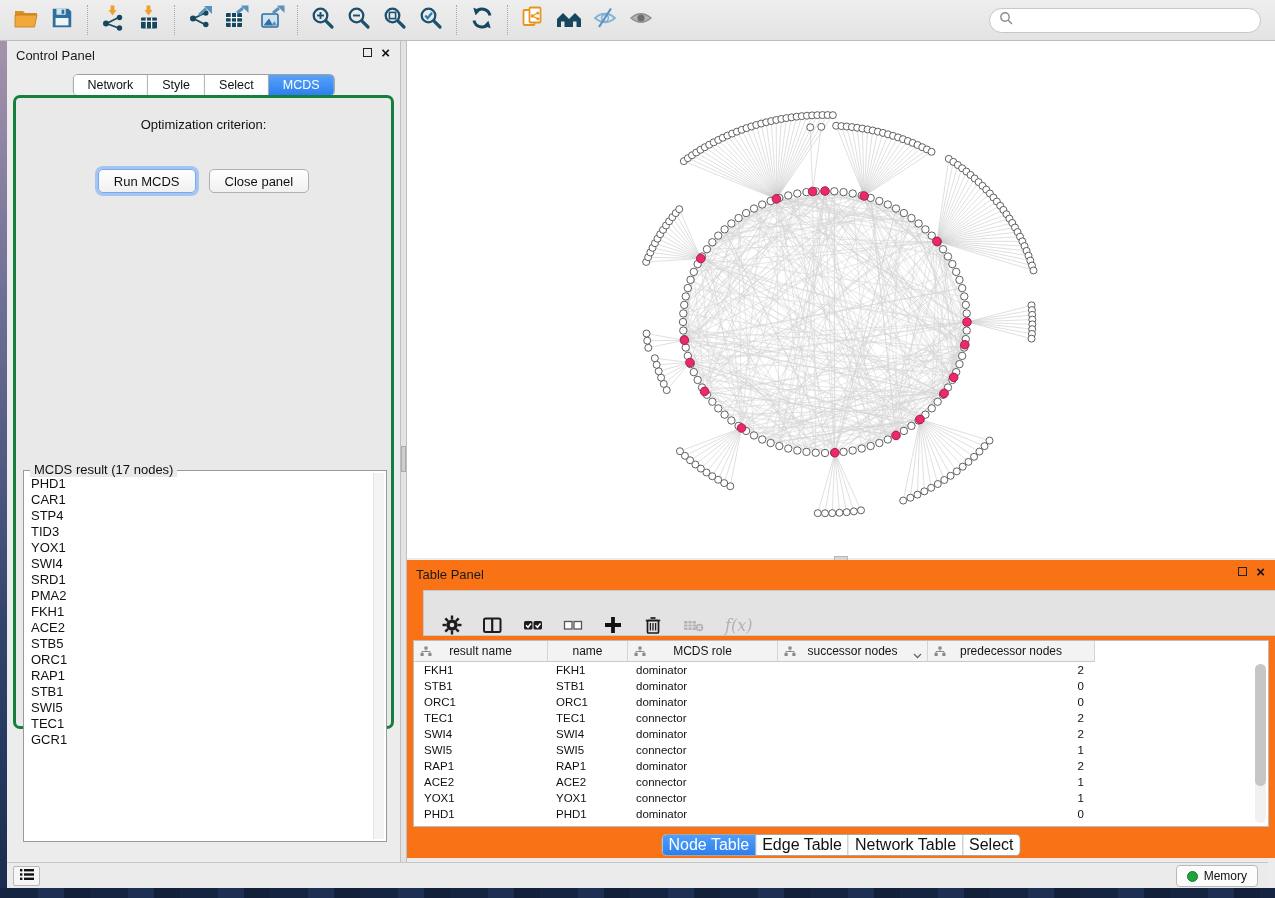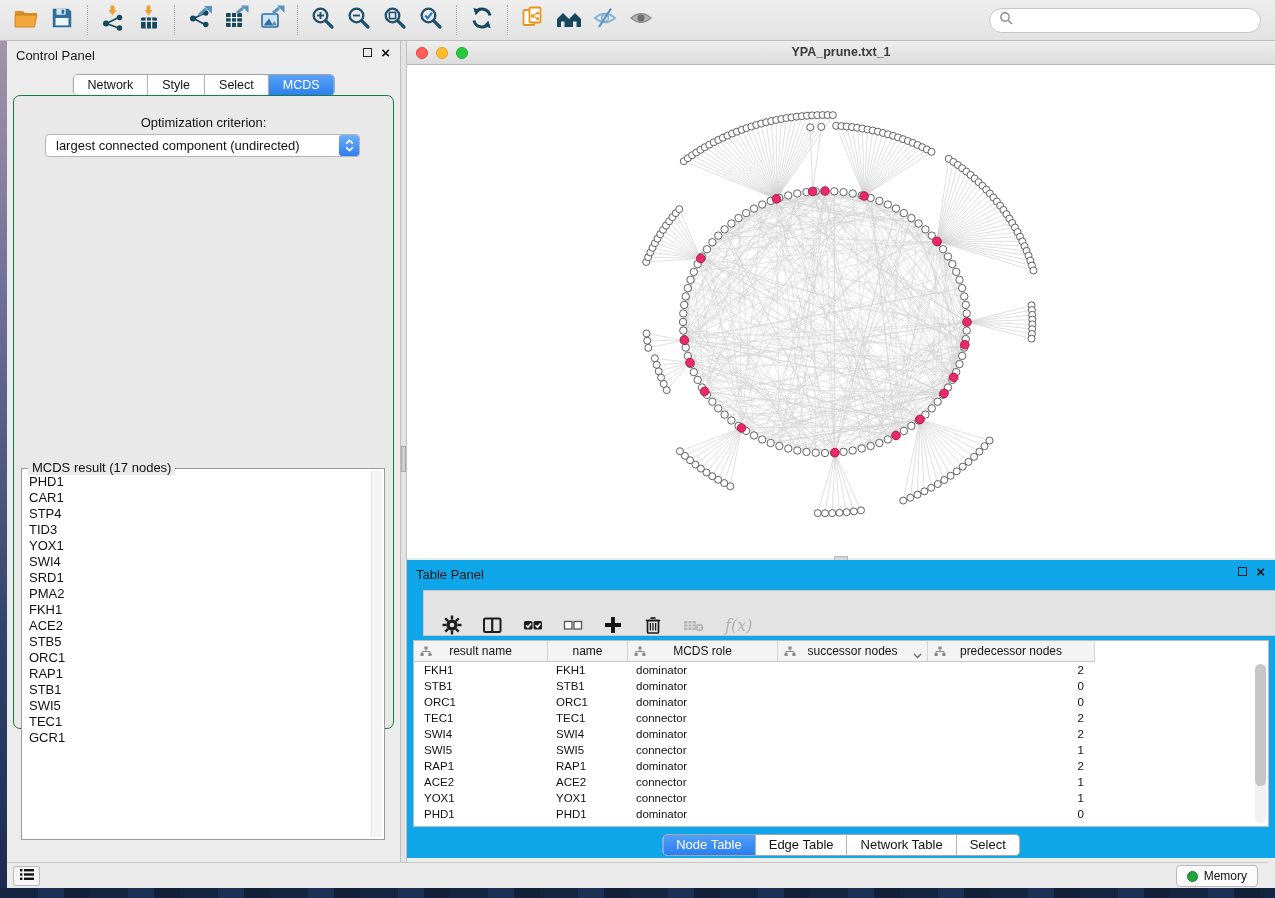--- a/index.html
+++ b/index.html
@@ -32,21 +32,21 @@
   .close-ico { font-size:15px; font-weight:700; line-height:9px; color:#111; }
 
   .seg { position:absolute; top:33px; left:50%; transform:translateX(-50%);
     display:flex; border:1px solid #a0a0a0; border-radius:5px; overflow:hidden; background:#fff; }
   .seg-tab { height:20px; line-height:20px; padding:0 14px; font-size:12.5px; background:#fff;
     border-right:1px solid #a8a8a8; color:#111; }
   .seg-tab:last-child { border-right:none; }
   .seg-tab.active { background:linear-gradient(#58a2f8,#2c7ff0); color:#fff; }
 
   .cp-body { position:absolute; left:6px; top:54px; width:381px; height:634px;
-    background:#e9e9e9; border:1px solid #15803d; border-radius:7px; }
+    background:#e9e9e9; border:3px solid #15803d; border-radius:7px; }
   .opt-label { position:absolute; top:19px; width:100%; text-align:center; font-size:13px; }
   .dropdown { position:absolute; left:31px; top:38px; width:315px; height:23px; background:#fff;
     border:1px solid #b5b5b5; border-radius:4px; display:flex; align-items:center; }
   .dropdown .val { flex:1; padding-left:10px; font-size:13px; white-space:nowrap; overflow:hidden; }
   .dd-cap { width:20px; height:21px; margin-right:0px; border-radius:3px;
     background:linear-gradient(#6cb0fa,#2f7ef0); display:flex; align-items:center; justify-content:center; }
   .btn-row { position:absolute; top:71px; width:100%; display:flex; justify-content:center; gap:13px; }
   .btn { height:24px; padding:0 15px; font-size:13px; background:linear-gradient(#ffffff,#f0f0f0);
     border:1px solid #b0b0b0; border-radius:5px; color:#111; font-family:"Liberation Sans",sans-serif; }
   .btn.focus { border-color:#74a9f4; box-shadow:0 0 0 3px rgba(110,165,245,.55); }
@@ -71,21 +71,21 @@
   .light { width:12px; height:12px; border-radius:50%; }
   .light.red { background:#ff5f58; border:1px solid #e0443e; }
   .light.yellow { background:#febd2e; border:1px solid #dfa023; }
   .light.green { background:#28c840; border:1px solid #1dad2b; }
   .net-title { position:absolute; width:100%; text-align:center; top:4px; font-size:12.5px; font-weight:600; color:#3a3a3a; }
   .net-canvas { position:absolute; left:0; top:24px; width:868px; height:493px; background:#fff; }
 
   .hsplit-handle { position:absolute; left:834px; top:556px; width:14px; height:6px; background:#d6d6d6; border:1px solid #b8b8b8; }
 
   
-  .tpanel { position:absolute; left:407px; top:560px; width:868px; height:298px; background:#0ea5e9; }
+  .tpanel { position:absolute; left:407px; top:560px; width:868px; height:298px; background:#f97316; }
   .tp-toolbar { position:absolute; left:16px; top:30px; width:856px; height:46px; background:#e3e3e3;
     border:1px solid #c9c9c9; display:flex; align-items:flex-end; gap:20px; padding-left:18px; }
   .tico { display:flex; align-items:center; justify-content:center; }
   .fx { font-family:"DejaVu Serif",serif; font-style:italic; font-size:16px; color:#b2b2b2; }
 
   .tbl { position:absolute; left:6px; top:80px; width:856px; height:187px; background:#fff; border:1px solid #bcbcbc; }
   .thead { display:grid; grid-template-columns:134px 80px 150px 150px 167px 1fr; height:21px; }
   .th { position:relative; background:#f3f3f3; border-right:1px solid #d4d4d4; border-bottom:1px solid #c9c9c9;
     font-size:12px; display:flex; align-items:center; justify-content:center; color:#141414; }
   .th .hicon { position:absolute; left:6px; top:5px; }
@@ -93,21 +93,21 @@
   .th.filler { background:#fff; border:none; }
   .tr { display:grid; grid-template-columns:134px 80px 150px 150px 167px 1fr; height:16px; }
   .td { font-size:11.5px; line-height:16px; white-space:nowrap; overflow:hidden; }
   .td.c0 { padding-left:10px; } .td.c1 { padding-left:8px; } .td.c2 { padding-left:8px; }
   .td.c3 { text-align:right; padding-right:14px;margin-top:15px; } .td.c4 { text-align:right; padding-right:11px; }
   .tbl .vscroll { position:absolute; right:2px; top:23px; bottom:3px; width:11px; background:#f1f1f1; border-radius:6px; }
   .tbl .vthumb { position:absolute; right:0px; top:0px; width:11px; height:122px; background:#c6c6c6; border-radius:6px; }
 
   .btabs { position:absolute; top:274px; left:50%; transform:translateX(-50%);
     display:flex; border:1px solid #a6a6a6; border-radius:5px; overflow:hidden; background:#fff; }
-  .btab { height:20px; line-height:20px; padding:0 13px; font-size:13px; background:#fff; border-right:1px solid #a8a8a8; }
+  .btab { height:20px; line-height:20px; padding:0 6px; font-size:16px; background:#fff; border-right:1px solid #a8a8a8; }
   .btab:last-child { border-right:none; }
   .btab.active { background:linear-gradient(#519ff8,#2b7eef); color:#fff; }
 
   
   .statusbar { position:absolute; left:7px; top:862px; width:1261px; height:26px; background:#ebebeb; border-top:1px solid #c8c8c8; }
   .list-btn { position:absolute; left:6px; top:3px; width:27px; height:20px; background:#f6f6f6;
     border:1px solid #b9b9b9; border-radius:2px; display:flex; align-items:center; justify-content:center; }
   .mem-btn { position:absolute; right:10px; top:2px; height:22px; padding:0 10px; background:#fcfcfc;
     border:1px solid #b9b9b9; border-radius:4px; display:flex; align-items:center; gap:6px; }
   .mem-dot { width:11px; height:11px; border-radius:50%; background:#1ea43b; border:1px solid #147d2a; }
@@ -295,28 +295,23 @@
       </span>
     </div>
     <div class="seg">
         <div class="seg-tab">Network</div>
         <div class="seg-tab">Style</div>
         <div class="seg-tab">Select</div>
         <div class="seg-tab active">MCDS</div>
       </div>
     <div class="cp-body">
       <div class="opt-label">Optimization criterion:</div>
-      <div class="dropdown">
-        <span class="val">largest connected component (undirected)</span>
-        <span class="dd-cap">
-            <svg width="9" height="15" viewBox="0 0 9 15">
-              <polyline points="1.2,5.6 4.5,2.4 7.8,5.6" fill="none" stroke="#fff" stroke-width="1.7"></polyline>
-              <polyline points="1.2,9.4 4.5,12.6 7.8,9.4" fill="none" stroke="#fff" stroke-width="1.7"></polyline>
-            </svg>
-          </span>
+      <div class="btn-row">
+        <button class="btn focus">Run MCDS</button>
+        <button class="btn">Close panel</button>
       </div>
       <div class="group">
         <span class="group-legend">MCDS result (17 nodes)</span>
         <div class="mcds-list">
             <div class="mcds-item">PHD1</div>
             <div class="mcds-item">CAR1</div>
             <div class="mcds-item">STP4</div>
             <div class="mcds-item">TID3</div>
             <div class="mcds-item">YOX1</div>
             <div class="mcds-item">SWI4</div>
@@ -335,28 +330,20 @@
         <div class="vtrack"></div>
       </div>
     </div>
   </div>
 
   <div class="vsplit">
       <div class="handle"></div>
     </div>
 
   <div class="netwin">
-    <div class="titlebar">
-      <span class="lights">
-        <span class="light red"></span>
-        <span class="light yellow"></span>
-        <span class="light green"></span>
-      </span>
-      <div class="net-title">YPA_prune.txt_1</div>
-    </div>
     <div class="net-canvas">
       <svg id="net-svg" width="868" height="493" viewBox="0 0 868 493">
           <g stroke="#a8a8a8" stroke-width="0.55" opacity="0.5">
             <line x1="369.43313964775496" y1="133.90026667704603" x2="299.9313150530386" y2="184.2202994744321"></line>
             <line x1="369.43313964775496" y1="133.90026667704603" x2="283.535921611695" y2="299.1085699547142"></line>
             <line x1="369.43313964775496" y1="133.90026667704603" x2="496.8909730887835" y2="148.07748078836653"></line>
             <line x1="369.43313964775496" y1="133.90026667704603" x2="346.99999999999994" y2="143.55067210423857"></line>
             <line x1="369.43313964775496" y1="133.90026667704603" x2="489" y2="370.4493278957615"></line>
             <line x1="369.43313964775496" y1="133.90026667704603" x2="277.21482968491887" y2="239.90106881917328"></line>
             <line x1="369.43313964775496" y1="133.90026667704603" x2="399.46528070475273" y2="386.8792768399692"></line>

